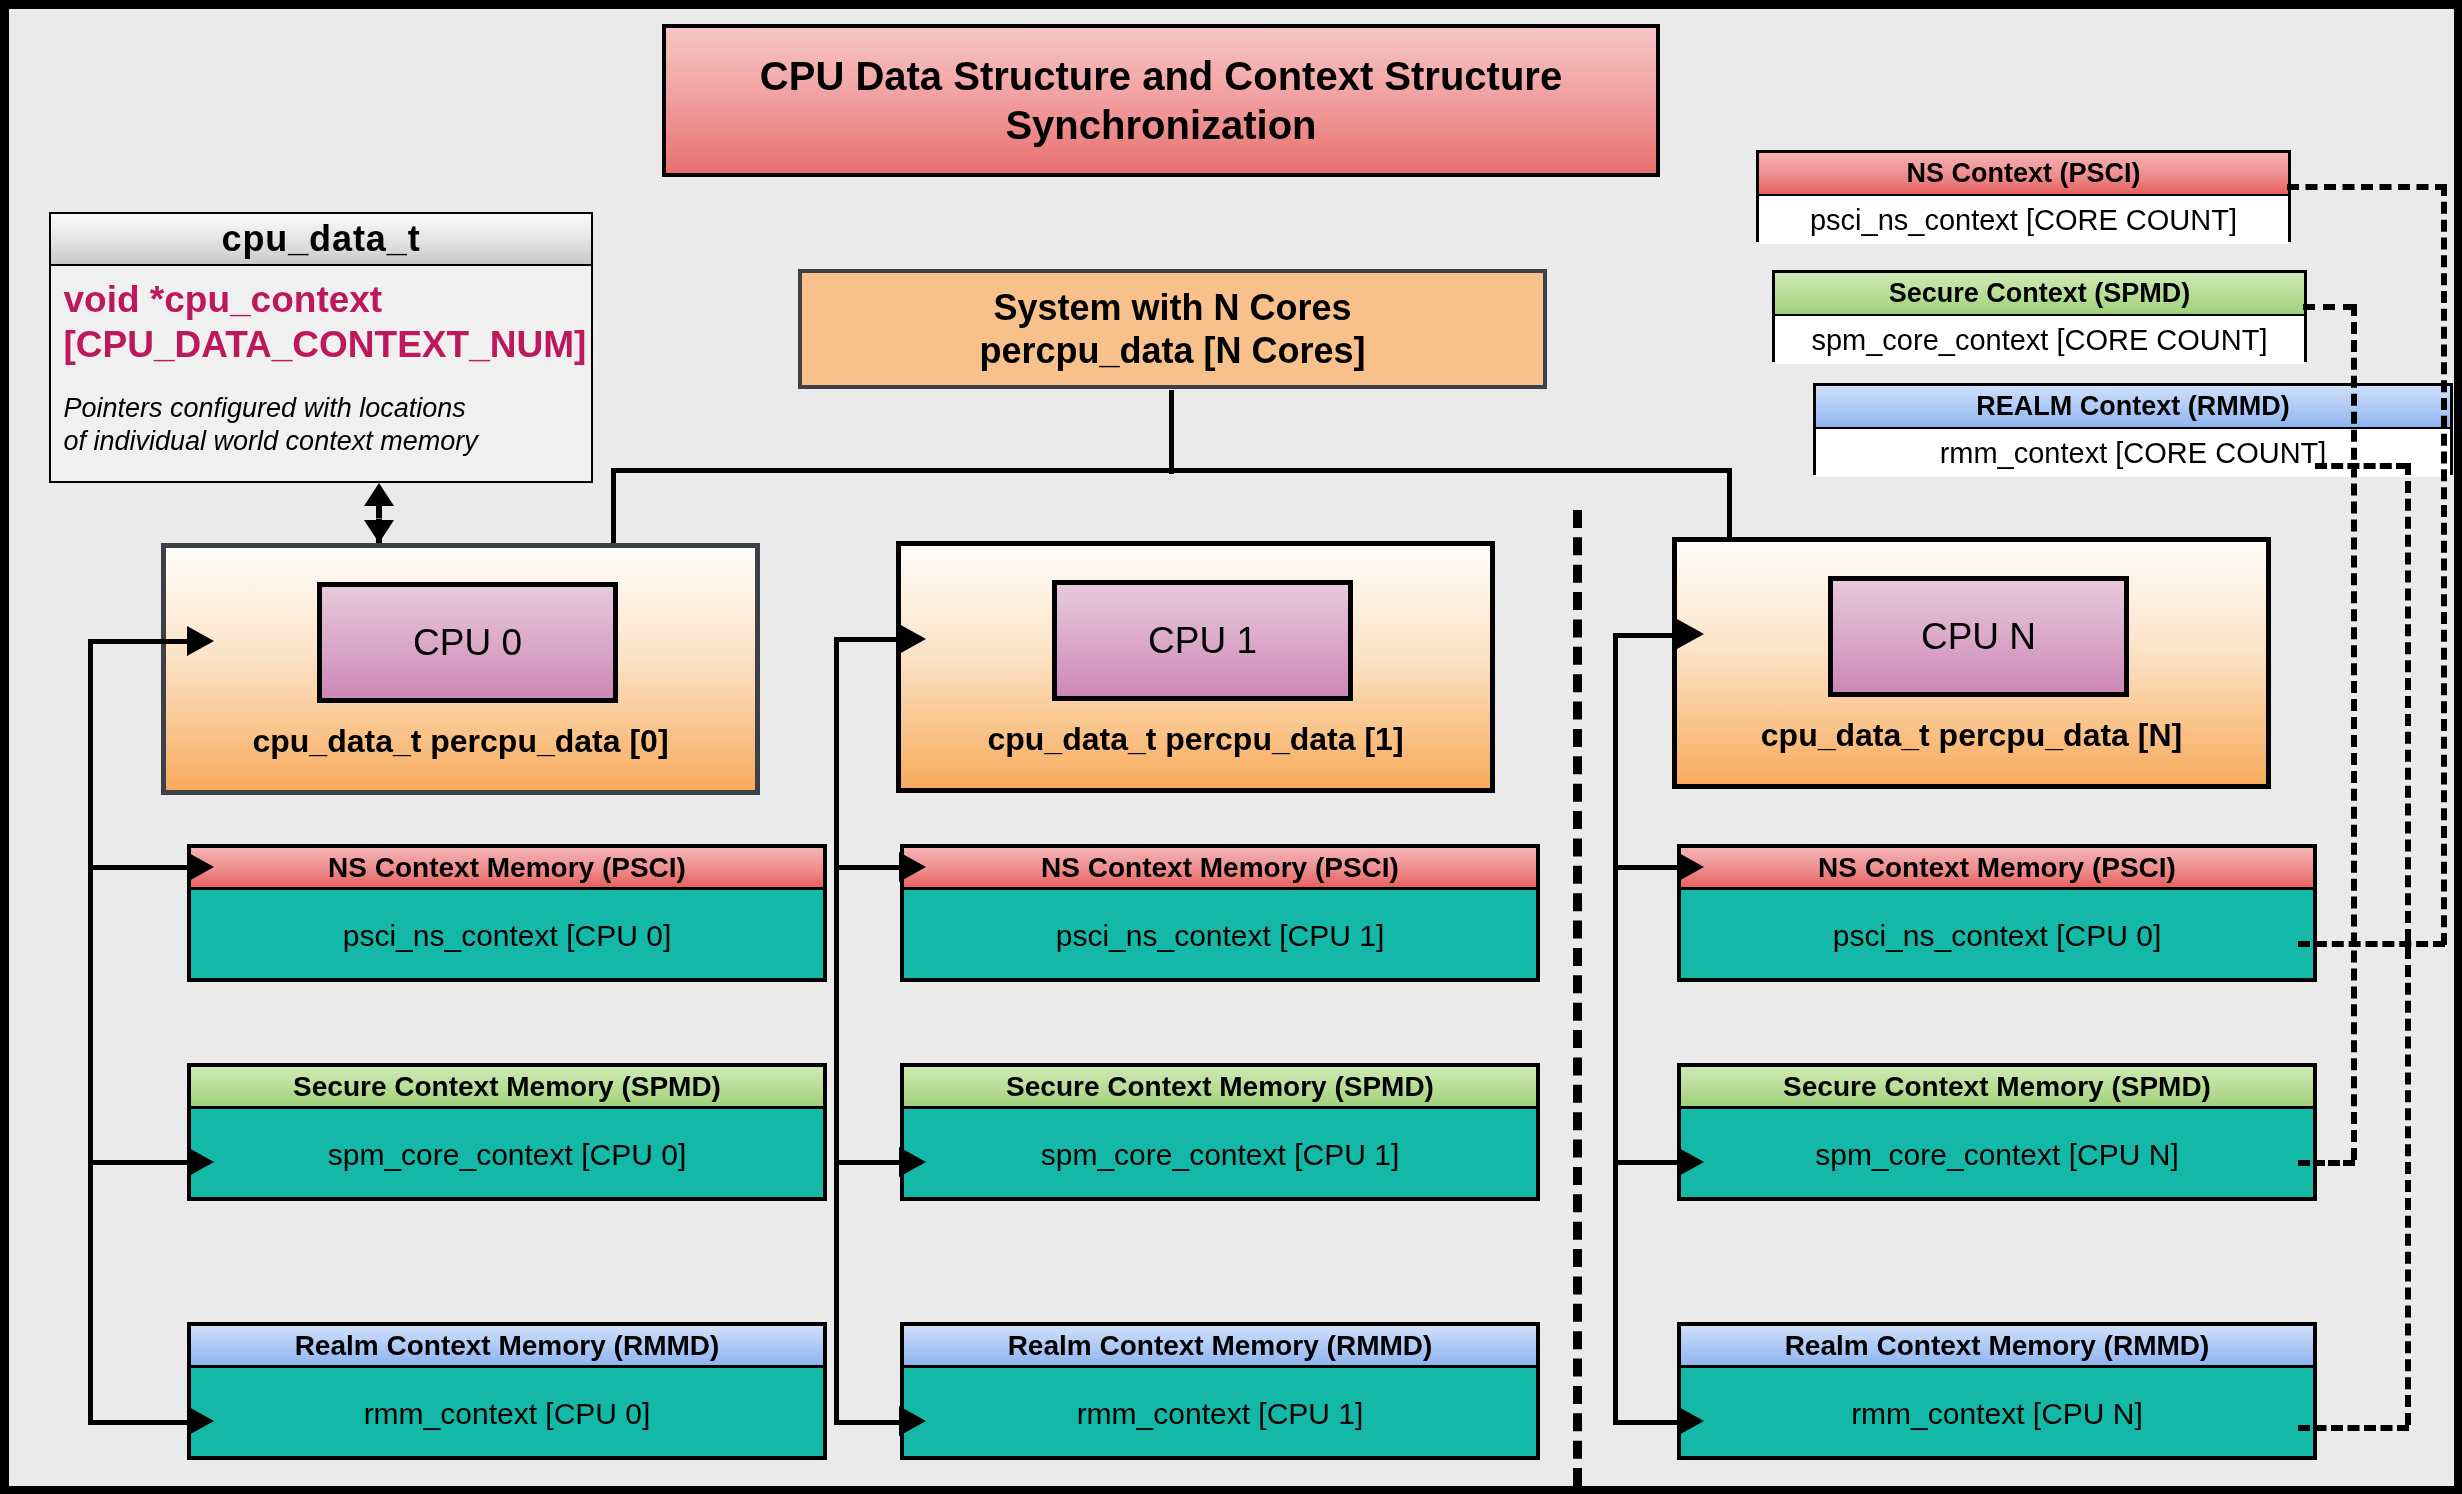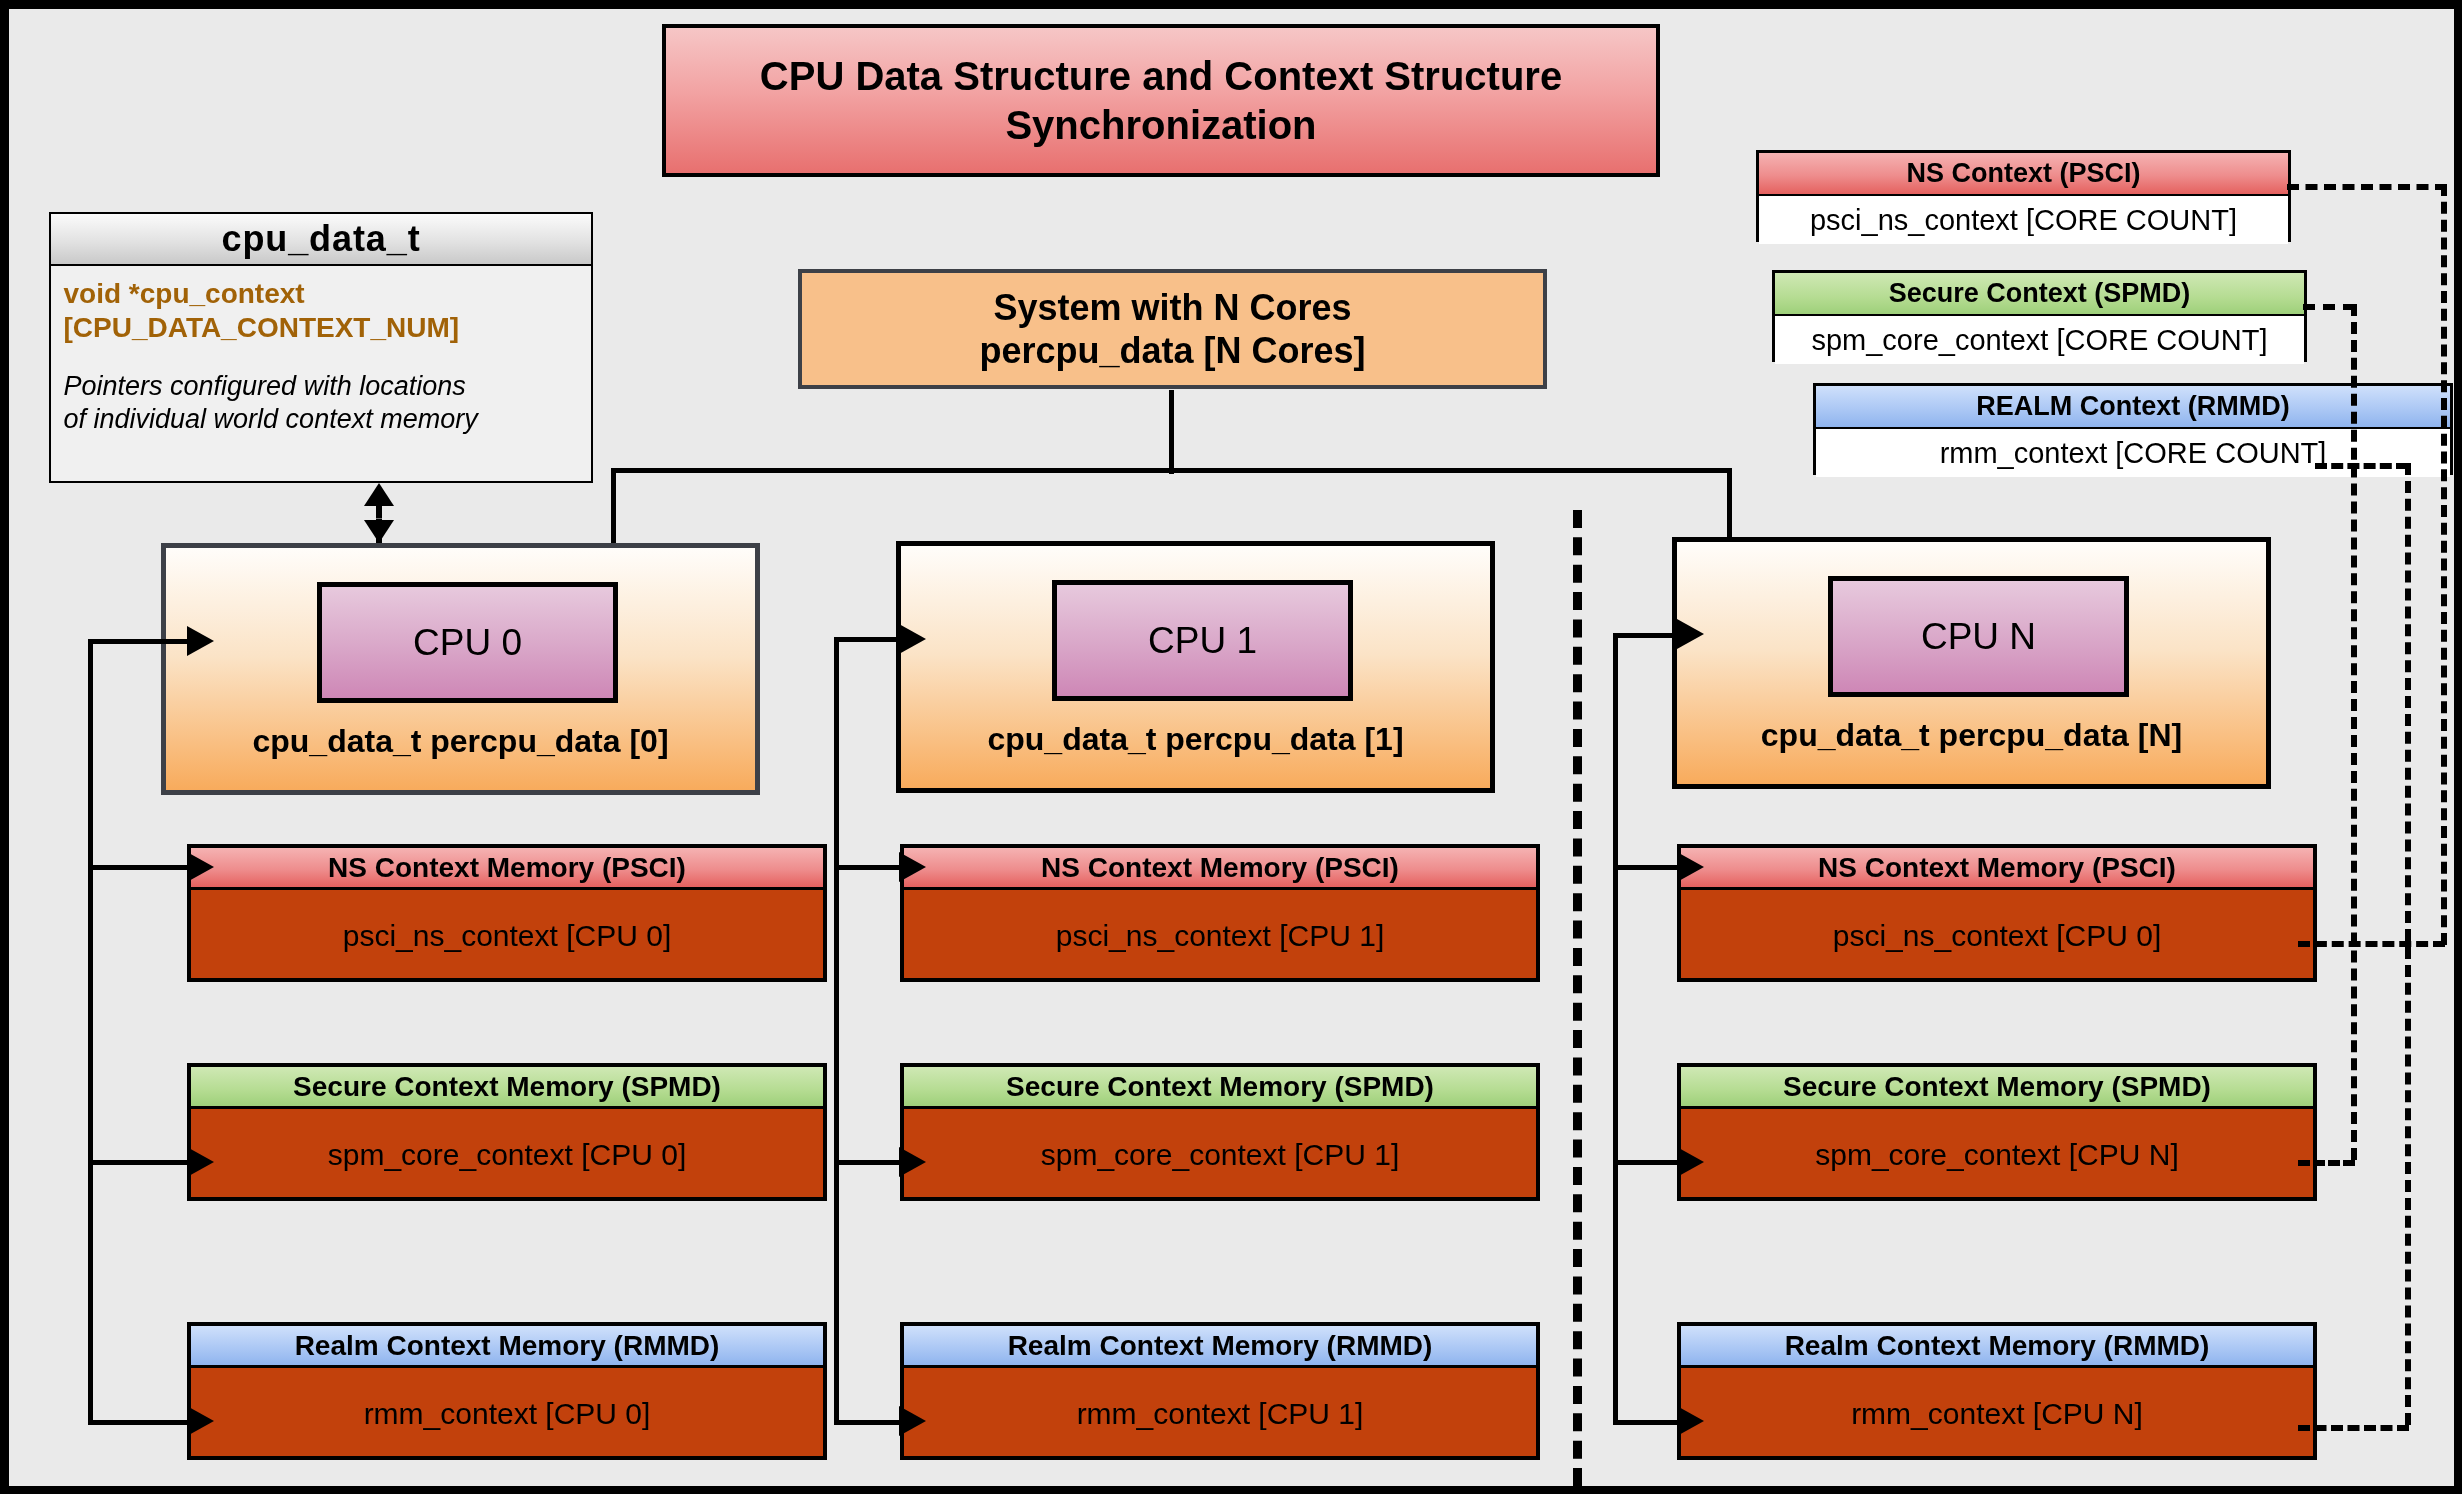--- a/index.html
+++ b/index.html
@@ -52,22 +52,22 @@
     height: 50px;
     border-bottom: 2.7px solid #000000;
     background: linear-gradient(to bottom, #fbfbfb 0%, #e2e2e2 55%, #c9c9c9 100%);
     display: flex; align-items: center; justify-content: center;
     font-size: 36px; font-weight: bold; letter-spacing: 0.9px;
   }
   .uml-body {
     padding: 10.7px 12.5px 0 12.5px;
   }
   .uml-attr {
-    font-size: 28px; font-weight: bold; line-height: 1.22;
-    color: #a16207;
+    font-size: 37px; font-weight: bold; line-height: 1.22;
+    color: #be185d;
   }
   .uml-note {
     margin-top: 25px;
     font-size: 27px; font-style: italic; line-height: 1.22;
     color: #000000;
   }
 
   
   .legend-box { border: 3.6px solid #000000; background: #ffffff; }
   .legend-head {
@@ -121,21 +121,21 @@
     font-size: 32px; font-weight: bold; color: #000000;
   }
   .cpu0 { left: 152px; top: 534px; }
   .cpu1 { left: 887px; top: 532px; }
   .cpun { left: 1663px; top: 528px; }
 
   
   .mem-box {
     width: 640px; height: 138px;
     border: 4.5px solid #000000;
-    background: #c2410c;
+    background: #14b8a6;
   }
   .mem-head {
     height: 39px;
     border-bottom: 3.6px solid #000000;
     display: flex; align-items: center; justify-content: center;
     font-size: 28px; font-weight: bold; color: #000000;
   }
   .mem-body {
     height: 91px;
     display: flex; align-items: center; justify-content: center;

